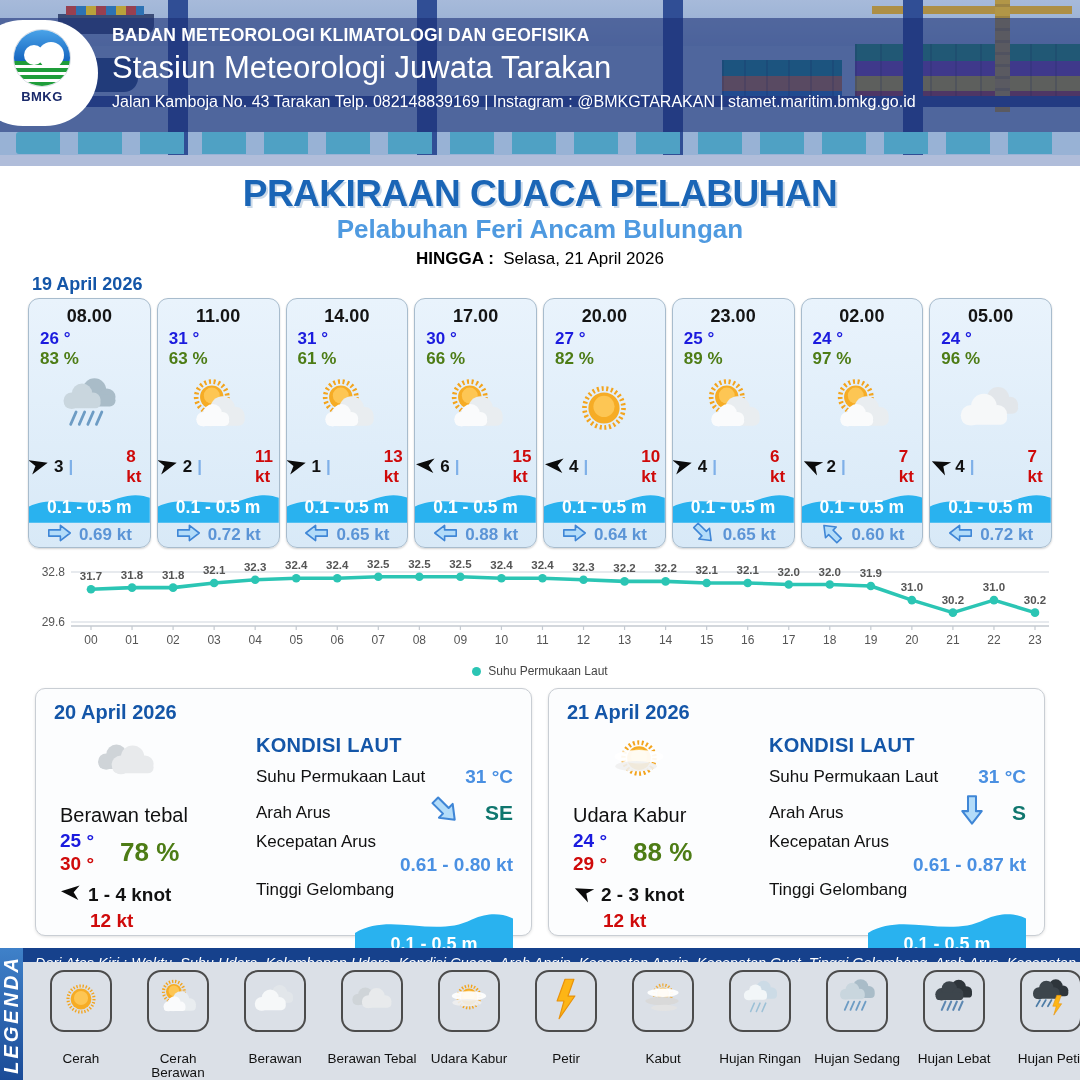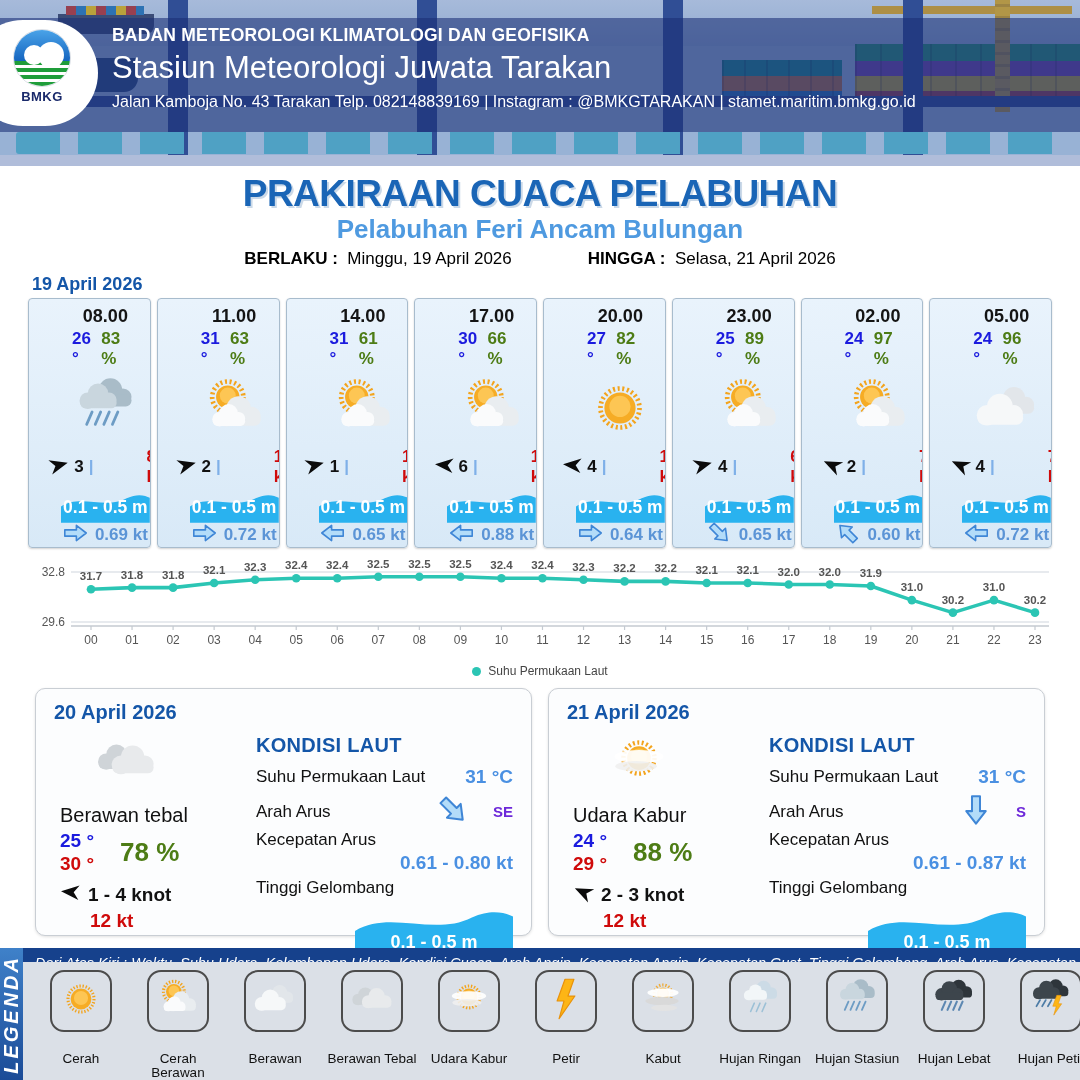--- a/index.html
+++ b/index.html
@@ -46,24 +46,24 @@
   .title-wrap{text-align:center;padding-top:8px;}
   .main-title{font-size:37px;font-weight:bold;color:#1a65b6;letter-spacing:-.5px;line-height:40px;
     text-shadow:2px 2px 0 rgba(140,170,205,.45);}
   .sub-title{font-size:26px;font-weight:bold;color:#4f9ae0;line-height:31px;}
   .validity{display:flex;justify-content:center;gap:76px;font-size:17px;color:#000;line-height:25px;margin-top:1px;}
   .validity b{font-weight:bold;}
   .date-label{margin:3px 0 4px 32px;font-size:18px;font-weight:bold;color:#1456a8;line-height:20px;}
 
   
   .cards{display:flex;gap:6px;margin:0 28px;height:250px;}
-  .fcard{flex:1;display:flex;flex-direction:column;border:1px solid #a8bccd;border-radius:4px;overflow:hidden;
-    background:linear-gradient(180deg,#e9f3fc,#d8e9f7);box-shadow:0 1px 2px rgba(0,0,0,.18);padding-left:32px;}
+  .fcard{flex:1;display:flex;flex-direction:column;border:1px solid #a8bccd;border-radius:11px;overflow:hidden;
+    background:linear-gradient(180deg,#e9f3fc,#d8e9f7);box-shadow:0 1px 2px rgba(0,0,0,.18);}
   .f-time{text-align:center;font-size:18px;font-weight:bold;color:#141414;margin-top:7px;}
-  .f-th{display:flex;justify-content:space-between;padding:2px 11px 0;}
+  .f-th{display:flex;padding:2px 11px 0;flex-direction:column;}
   .f-temp{color:#1b1bde;font-weight:bold;font-size:17px;}
   .f-hum{color:#4d7c15;font-weight:bold;font-size:17px;}
   .f-icon{flex:1;display:flex;align-items:center;justify-content:center;}
   .f-icon svg{width:82px;height:78px;}
   .f-wind{display:flex;align-items:center;justify-content:center;gap:5px;font-size:17px;font-weight:bold;margin-bottom:2px;}
   .f-wn{color:#111;}
   .f-sep{color:#7fb0e8;}
   .f-gust{color:#cf0a0a;margin-left:48px;}
   .warrow{width:20px;height:18px;display:inline-block;}
   .f-wave{position:relative;height:56px;}
@@ -91,21 +91,21 @@
   .d-tmin{color:#1b1bde;font-weight:bold;font-size:19px;line-height:23px;}
   .d-tmax{color:#cf0a0a;font-weight:bold;font-size:19px;line-height:23px;}
   .d-hum{color:#4d7c15;font-weight:bold;font-size:26px;}
   .d-wind{display:flex;align-items:center;gap:8px;font-size:19px;font-weight:bold;color:#111;margin-top:8px;}
   .d-gust{color:#cf0a0a;font-weight:bold;font-size:19px;margin:4px 0 0 30px;}
   .d-right{flex:1;padding-top:10px;}
   .sea-h{color:#1456a8;font-weight:bold;font-size:20px;letter-spacing:.3px;}
   .sea-row{display:flex;justify-content:space-between;align-items:center;margin-top:9px;}
   .sea-lab{font-size:17px;color:#111;}
   .sea-val{color:#4a90e2;font-weight:bold;font-size:19px;}
-  .sea-dirval{display:flex;align-items:center;gap:24px;color:#6d28d9;font-weight:bold;font-size:15px;}
+  .sea-dirval{display:flex;align-items:center;gap:24px;color:#0f766e;font-weight:bold;font-size:21px;}
   .sea-dirval .carrow{width:32px;height:26px;}
   .sea-speed{text-align:right;color:#4a90e2;font-weight:bold;font-size:19px;margin-top:2px;}
   .sea-wavebox{position:relative;width:158px;height:56px;margin-left:auto;margin-top:4px;}
   .sea-wavebox .f-wave-t{font-size:18px;}
 
   
   .legend{position:absolute;left:0;right:0;bottom:0;height:132px;display:flex;}
   .leg-tab{width:34px;background:linear-gradient(180deg,#3f81c9,#1b4b97);display:flex;align-items:center;justify-content:center;}
   .leg-tab span{writing-mode:vertical-rl;transform:rotate(180deg);color:#fff;font-weight:bold;font-style:italic;
     font-size:20px;letter-spacing:3px;}
@@ -149,22 +149,20 @@
     <div class="hdr-org">BADAN METEOROLOGI KLIMATOLOGI DAN GEOFISIKA</div>
     <div class="hdr-station">Stasiun Meteorologi Juwata Tarakan</div>
     <div class="hdr-addr">Jalan Kamboja No. 43 Tarakan  Telp. 082148839169 | Instagram : @BMKGTARAKAN | stamet.maritim.bmkg.go.id</div>
   </div>
 </div>
 
 <div class="title-wrap">
   <div class="main-title">PRAKIRAAN CUACA PELABUHAN</div>
   <div class="sub-title">Pelabuhan Feri Ancam Bulungan</div>
   <div class="validity">
-    <span><b>BERLAKU :</b>&nbsp;
-      <span>Minggu, 19 April 2026</span></span>
     <span><b>HINGGA :</b>&nbsp;
       <span>Selasa, 21 April 2026</span></span>
   </div>
 </div>
 <div class="date-label">19 April 2026</div>
 
 <div class="cards" id="cards">
 <div class="fcard">
   <div class="f-time">08.00</div>
   <div class="f-th">
@@ -906,21 +904,21 @@
                   <circle cx="41.12" cy="31.84" r="13.2"></circle>
                   <circle cx="55.2" cy="39.76" r="9.68"></circle>
                   <rect x="18.24" y="37.12" width="46.64" height="13.2" rx="6.6"></rect>
                 </g>
                 <line x1="33.5" y1="55" x2="26.5" y2="71" stroke="#6d9cc4" stroke-width="3.5" stroke-linecap="round"></line>
                 <line x1="44.5" y1="55" x2="37.5" y2="71" stroke="#6d9cc4" stroke-width="3.5" stroke-linecap="round"></line>
                 <line x1="55.5" y1="55" x2="48.5" y2="71" stroke="#6d9cc4" stroke-width="3.5" stroke-linecap="round"></line>
                 <line x1="66.5" y1="55" x2="59.5" y2="71" stroke="#6d9cc4" stroke-width="3.5" stroke-linecap="round"></line>
               </svg></span>
   </div>
-  <div class="leg-lab">Hujan Stasiun</div>
+  <div class="leg-lab">Hujan Sedang</div>
 </div>
 <div class="leg-item">
   <div class="leg-box">
     <span><svg viewBox="0 0 100 100" aria-hidden="true">
                 <g fill="#2e353b">
                   <circle cx="44.8" cy="36.85" r="11.399999999999999"></circle>
                   <circle cx="59.05" cy="27.35" r="14.25"></circle>
                   <circle cx="74.25" cy="35.9" r="10.45"></circle>
                   <rect x="34.35" y="33.05" width="50.349999999999994" height="14.25" rx="7.125"></rect>
                 </g>

